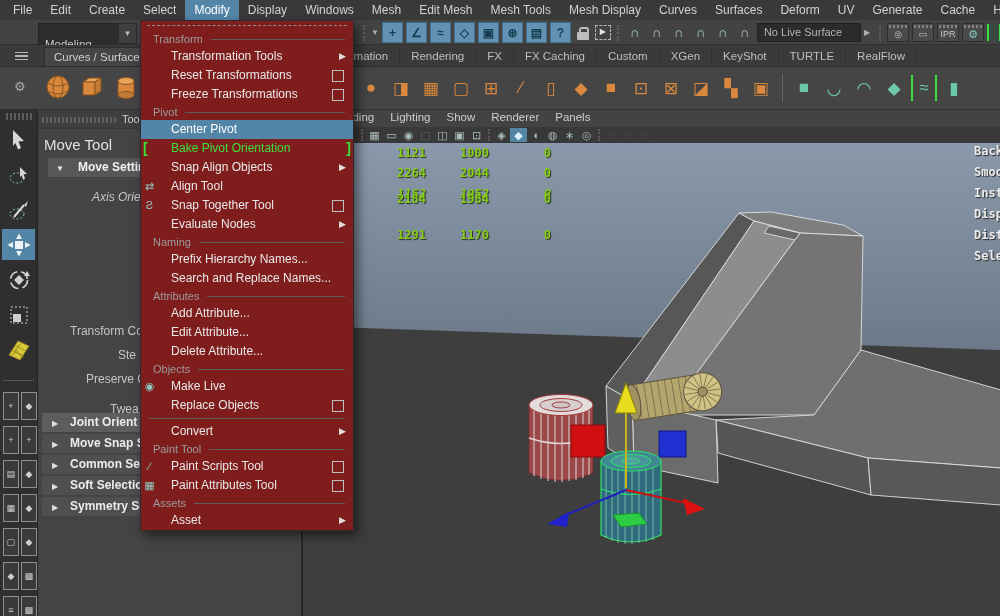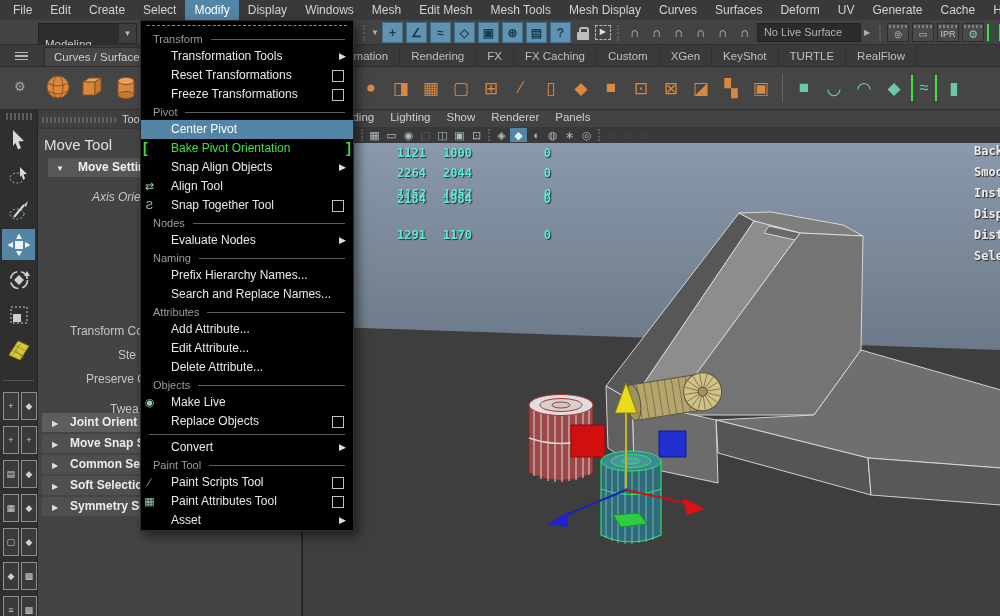--- a/index.html
+++ b/index.html
@@ -71,26 +71,26 @@
   #viewport{left:302px;top:110px;right:0;bottom:0;background:#3a3a3a;border-left:1px solid #272727;box-sizing:border-box;overflow:hidden}
   #vmenubar{left:0;top:0;width:100%;height:17px;background:#434343}
   #vmenus{left:29px;top:1px;display:flex;gap:16px}
   .vmenu{font-size:11.5px;color:#cfcfcf;white-space:nowrap}
   #vtoolbar{left:0;top:17px;width:100%;height:16px;background:#393939;display:flex;align-items:center;padding-left:4px;box-sizing:border-box}
   .vicon{width:17px;height:14px;color:#a9bdb8;font-size:11px;display:flex;align-items:center;justify-content:center;flex:0 0 auto}
   .vicon.hl{background:#5285a6;color:#ddeeff}
   .vicon.dim{opacity:.35}
   .vsep{width:0;height:12px;border-left:2px dotted #5a5a5a;margin:0 3px;flex:0 0 auto}
   #scene{left:0;top:33px;right:0;bottom:0}
-  .hudrow{position:absolute;left:0;width:250px;height:20px;font-family:"DejaVu Sans Mono",monospace;font-weight:bold;font-size:12px;color:#5eead4;text-shadow:1px 1px 1px #2c2c2c}
+  .hudrow{position:absolute;left:0;width:250px;height:20px;font-family:"DejaVu Sans Mono",monospace;font-weight:bold;font-size:12px;color:#84cc16;text-shadow:1px 1px 1px #2c2c2c}
   .hudrow span{position:absolute;text-align:right;top:0}
-  .hc1{left:0;width:123px}.hc2{left:123px;width:46px}.hc3{left:186px;width:62px}
+  .hc1{left:0;width:123px}.hc2{left:123px;width:63px}.hc3{left:186px;width:62px}
   .rlabel{position:absolute;left:671px;font-family:"DejaVu Sans Mono",monospace;font-weight:bold;font-size:12px;color:#ececec;text-shadow:1px 1px 1px #2c2c2c;white-space:nowrap}
   
-  #modifymenu{left:140px;top:20px;width:214px;background:#000000;border:1px solid #2c2c2c;box-shadow:4px 5px 10px rgba(0,0,0,.5);z-index:50;box-sizing:border-box}
+  #modifymenu{left:140px;top:20px;width:214px;background:#7f1d1d;border:1px solid #2c2c2c;box-shadow:4px 5px 10px rgba(0,0,0,.5);z-index:50;box-sizing:border-box}
   #tearoff{margin:4px 6px 2px 6px;border-top:1px dashed #8c8c8c;height:3px}
   .mhead{height:16px;display:flex;align-items:center;padding-left:12px}
   .mhead .t{font-size:11px;color:#9c9c9c;white-space:nowrap}
   .mhead .ln{flex:1;height:1px;background:#5e5e5e;margin:0 8px}
   .mrow{position:relative;height:19px;line-height:19px;font-size:12px;color:#e8e8e8;padding-left:30px;white-space:nowrap}
   .mrow.hl{background:#5285a6;color:#fff}
   .mrow.green{color:#3ce23c}
   .mrow .obox{position:absolute;right:9px;top:4px;width:10px;height:10px;border:1px solid #c0c0c0}
   .mrow .sarrow{position:absolute;right:7px;top:0;font-size:9px;color:#e0e0e0}
   .mrow .gut{position:absolute;left:2px;top:0;width:13px;text-align:center;font-size:11px;color:#8fc8c0}
@@ -533,24 +533,20 @@
       <div class="mrow"><span>Freeze Transformations</span><span class="obox"></span></div>
       <div class="mhead">
         <span class="t">Pivot</span>
         <span class="ln"></span>
       </div>
       <div class="mrow hl"><span>Center Pivot</span></div>
       <div class="mrow green"><span class="brL">[</span><span class="brR">]</span><span>Bake Pivot Orientation</span></div>
       <div class="mrow"><span>Snap Align Objects</span><span class="sarrow">▶</span></div>
       <div class="mrow"><span class="gut">⇄</span><span>Align Tool</span></div>
       <div class="mrow"><span class="gut">Ƨ</span><span>Snap Together Tool</span><span class="obox"></span></div>
-      <div class="mhead">
-        <span class="t">Nodes</span>
-        <span class="ln"></span>
-      </div>
       <div class="mrow"><span>Evaluate Nodes</span><span class="sarrow">▶</span></div>
       <div class="mhead">
         <span class="t">Naming</span>
         <span class="ln"></span>
       </div>
       <div class="mrow"><span>Prefix Hierarchy Names...</span></div>
       <div class="mrow"><span>Search and Replace Names...</span></div>
       <div class="mhead">
         <span class="t">Attributes</span>
         <span class="ln"></span>
@@ -565,15 +561,19 @@
       <div class="mrow"><span class="gut">◉</span><span>Make Live</span></div>
       <div class="mrow"><span>Replace Objects</span><span class="obox"></span></div>
       <div class="msep"></div>
       <div class="mrow"><span>Convert</span><span class="sarrow">▶</span></div>
       <div class="mhead">
         <span class="t">Paint Tool</span>
         <span class="ln"></span>
       </div>
       <div class="mrow"><span class="gut">∕</span><span>Paint Scripts Tool</span><span class="obox"></span></div>
       <div class="mrow"><span class="gut">▦</span><span>Paint Attributes Tool</span><span class="obox"></span></div>
+      <div class="mhead">
+        <span class="t">Assets</span>
+        <span class="ln"></span>
+      </div>
       <div class="mrow"><span>Asset</span><span class="sarrow">▶</span></div>
     </div>
 </div>
 
 </body></html>

